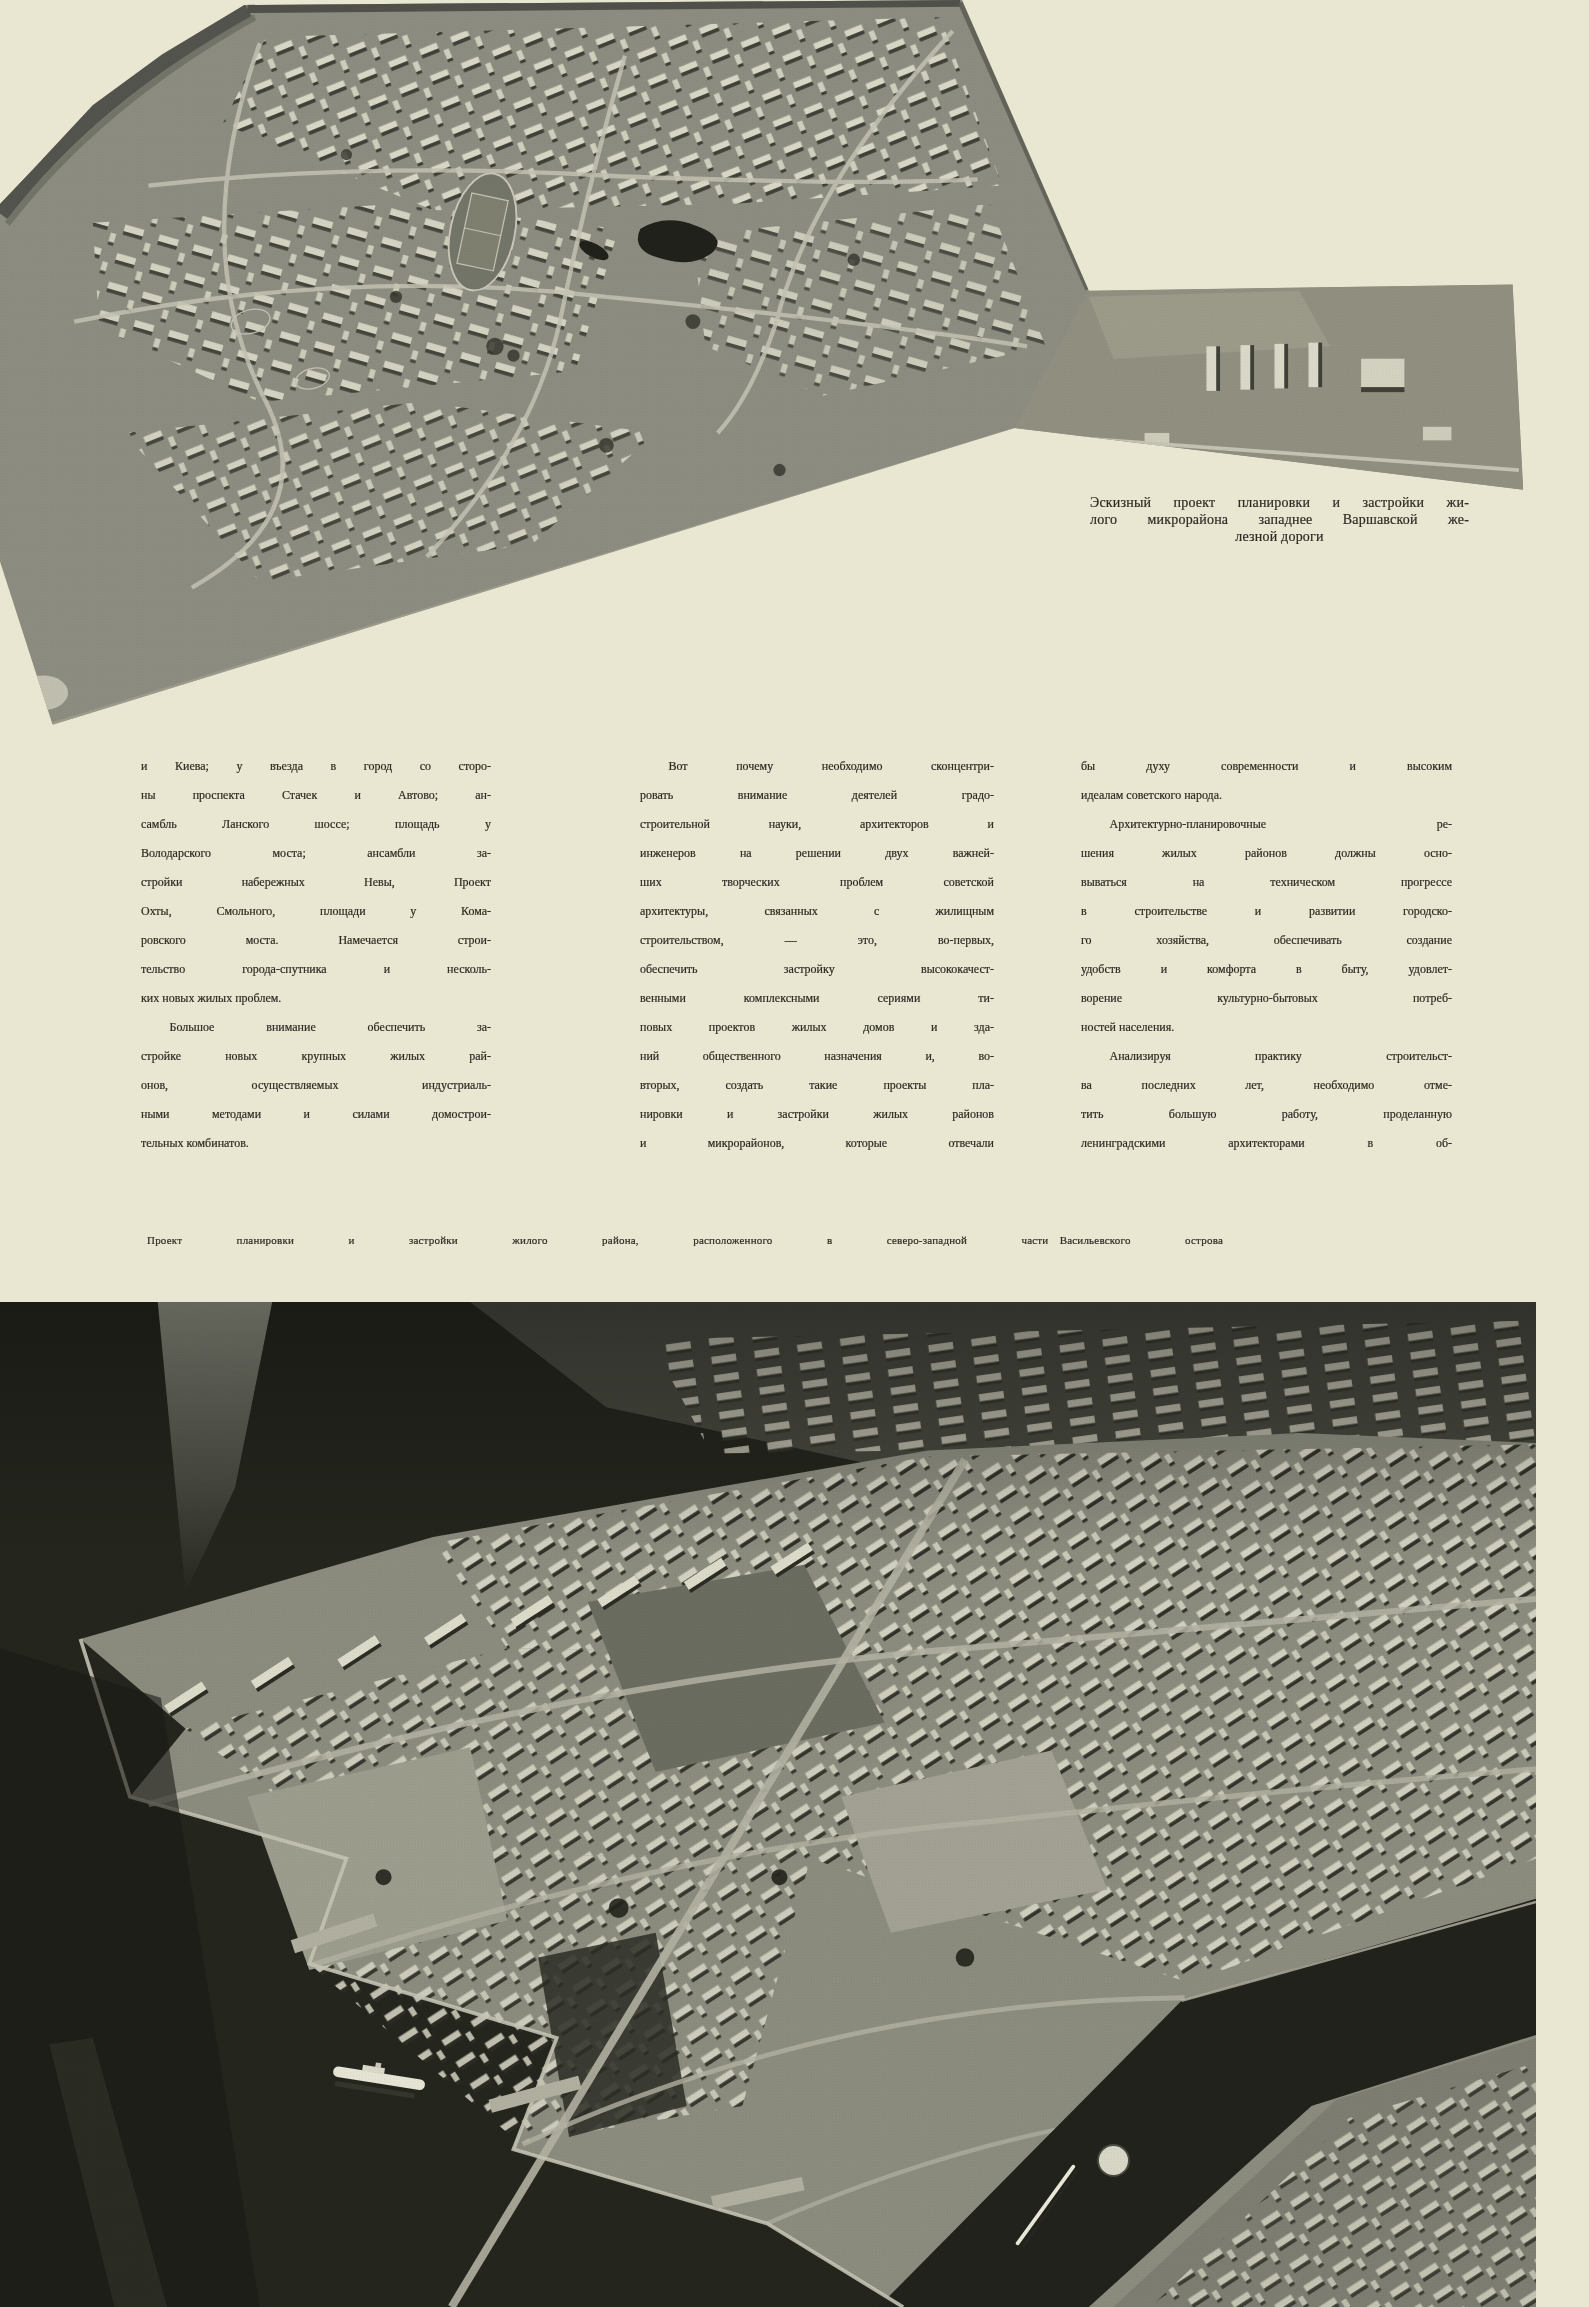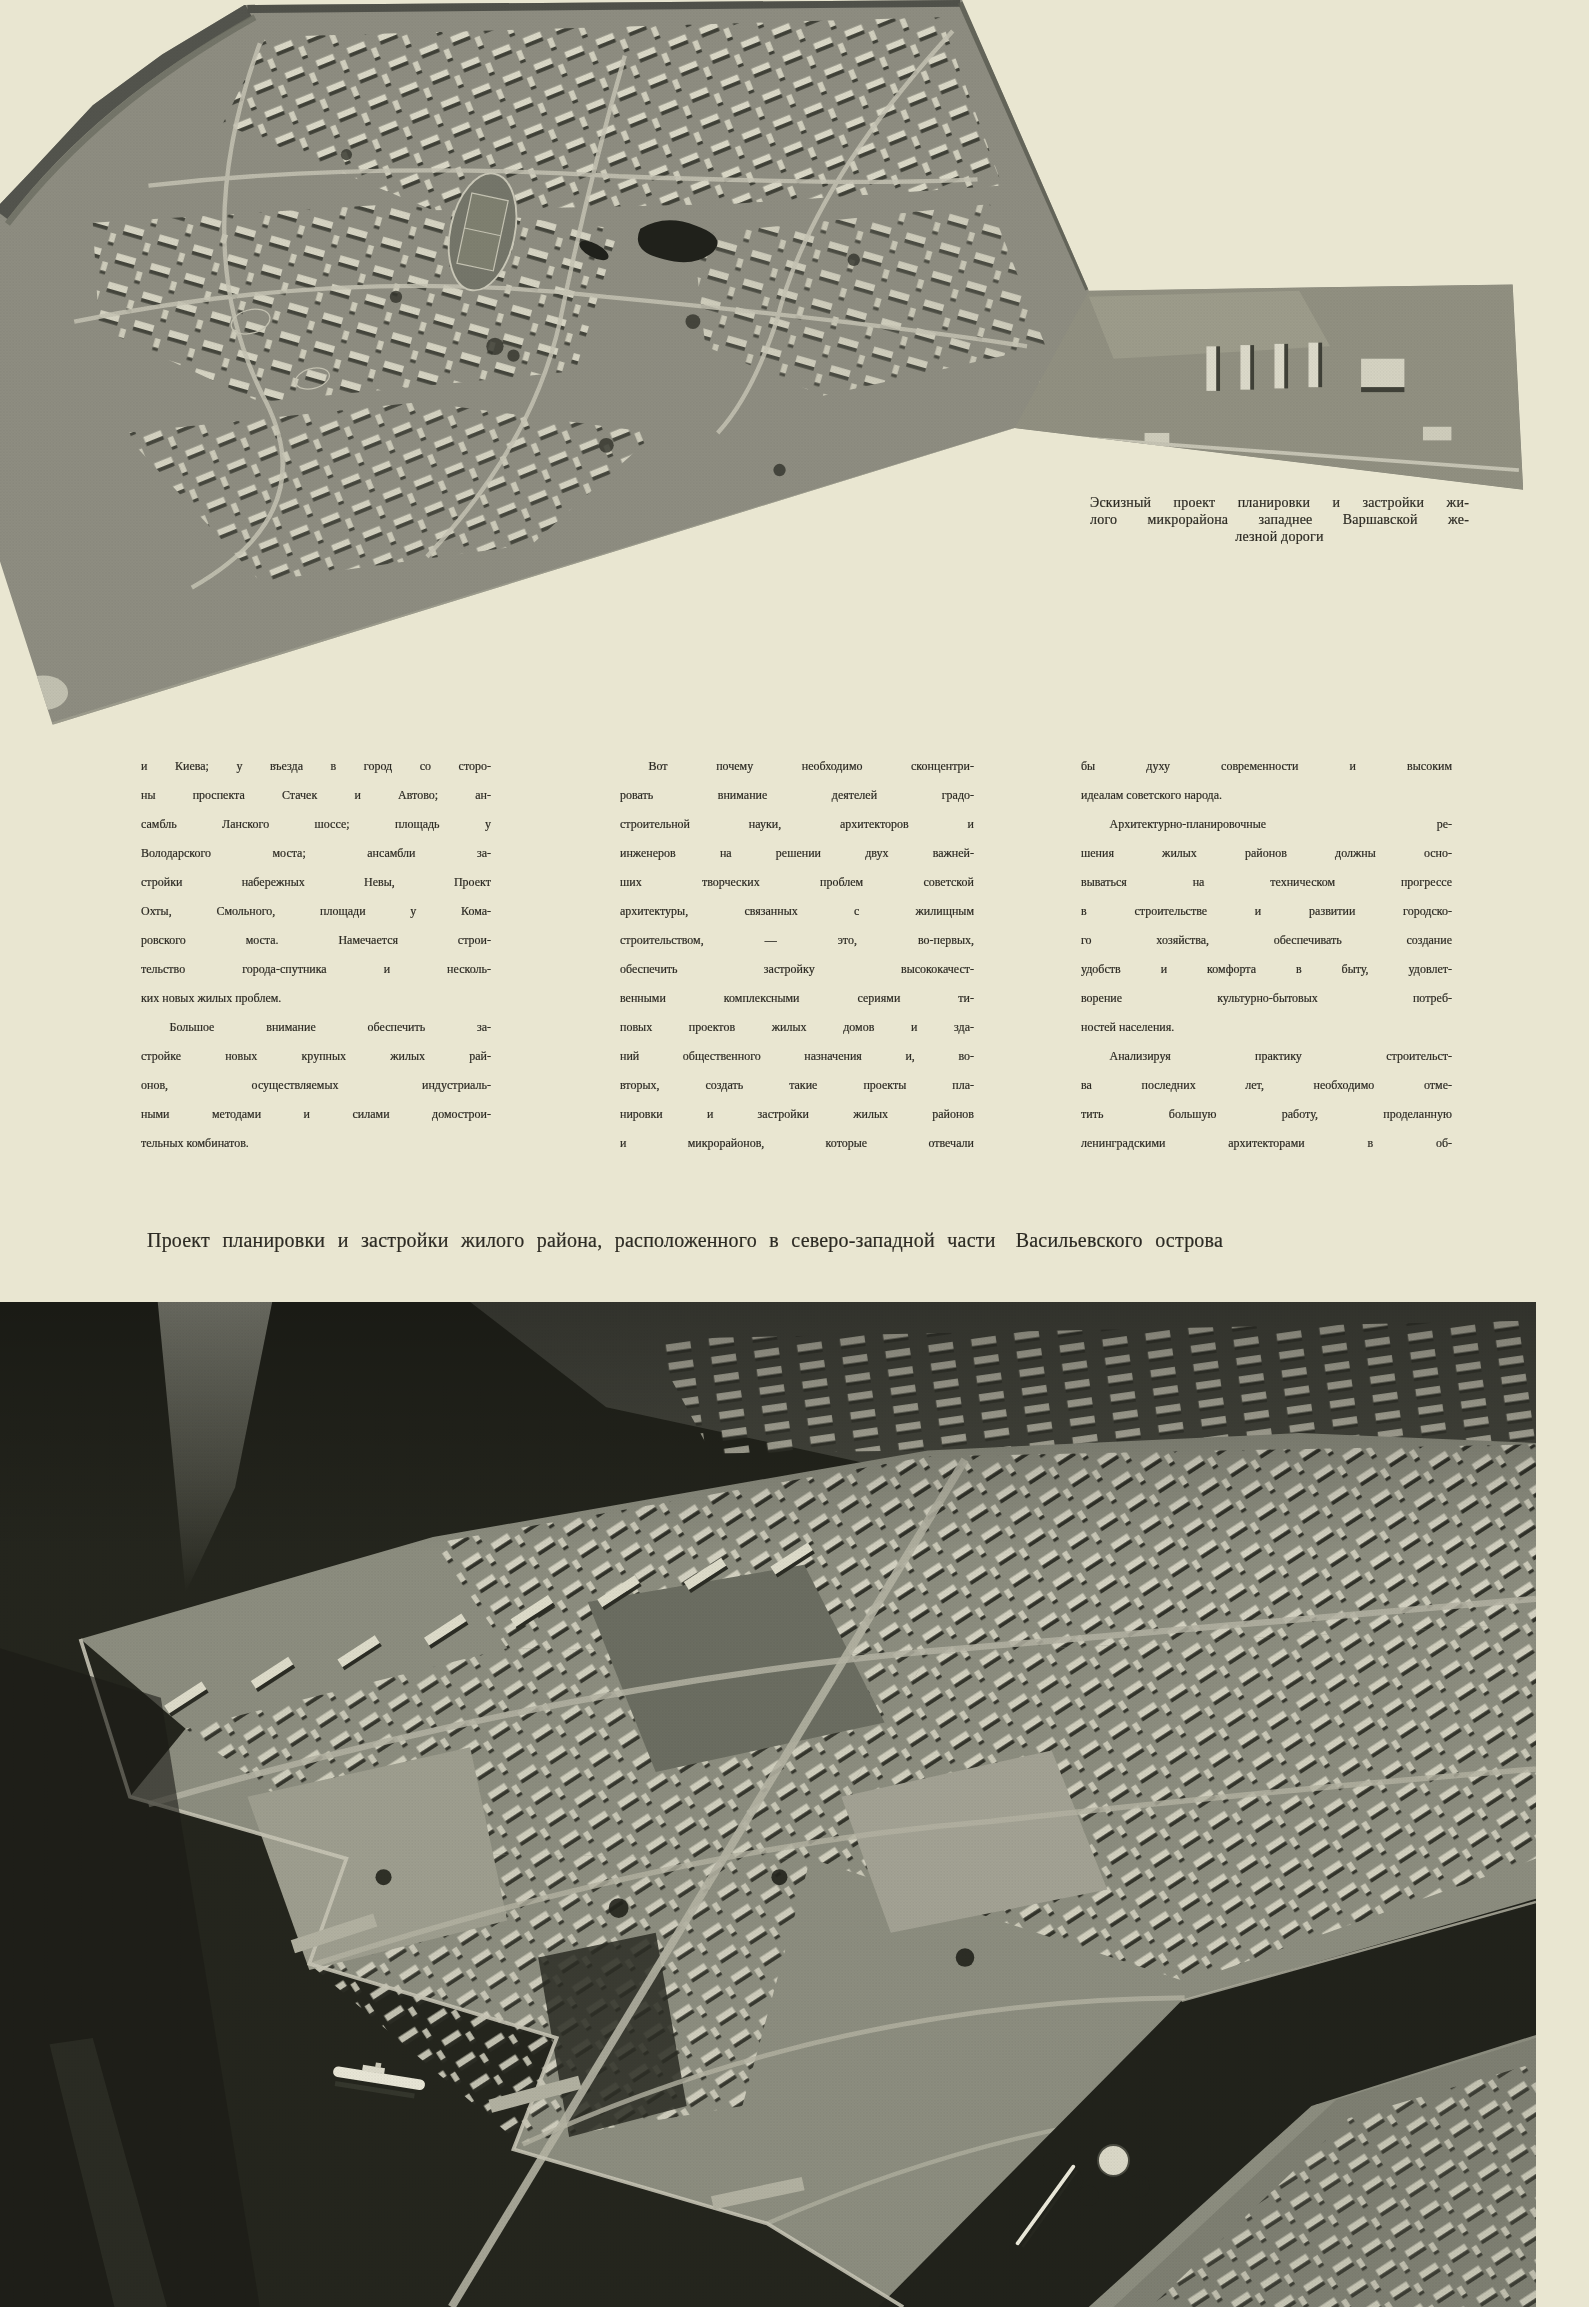--- a/index.html
+++ b/index.html
@@ -4,25 +4,25 @@
 <style>
   html,body{margin:0;padding:0;background:#6b6b63;}
   .page{position:relative;width:1590px;height:2307px;margin:0 auto;overflow:hidden;
         font-family:"Liberation Serif",serif;}
   figure{margin:0;padding:0;}
   .photo-top{position:absolute;left:0;top:0;width:1590px;height:736px;}
   .photo-bottom{position:absolute;left:0;top:1302px;width:1536px;height:1005px;}
   .caption-top{position:absolute;left:1090px;top:494px;width:379px;
                font-size:14px;line-height:17px;letter-spacing:0.2px;}
   .caption-bottom{position:absolute;left:147px;top:1232px;width:1076px;
-                  font-size:20px;line-height:17.3px;letter-spacing:0.2px;
+                  font-size:11px;line-height:17.3px;letter-spacing:0.2px;
                   text-align:justify;text-align-last:justify;}
   .col{position:absolute;top:752px;font-size:12px;line-height:29px;}
   .col1{left:141px;width:350px;}
-  .col2{left:620px;width:354px;}
+  .col2{left:640px;width:354px;}
   .col3{left:1081px;width:371px;}
   .tl{text-align:justify;text-align-last:justify;}
   .tl.e{text-align-last:left;}
   .tl.c{text-align-last:center;}
   .tl.p{text-indent:28.5px;}
   .txt{-webkit-text-stroke:0.2px;}
 </style>
 </head>
 <body>
 

